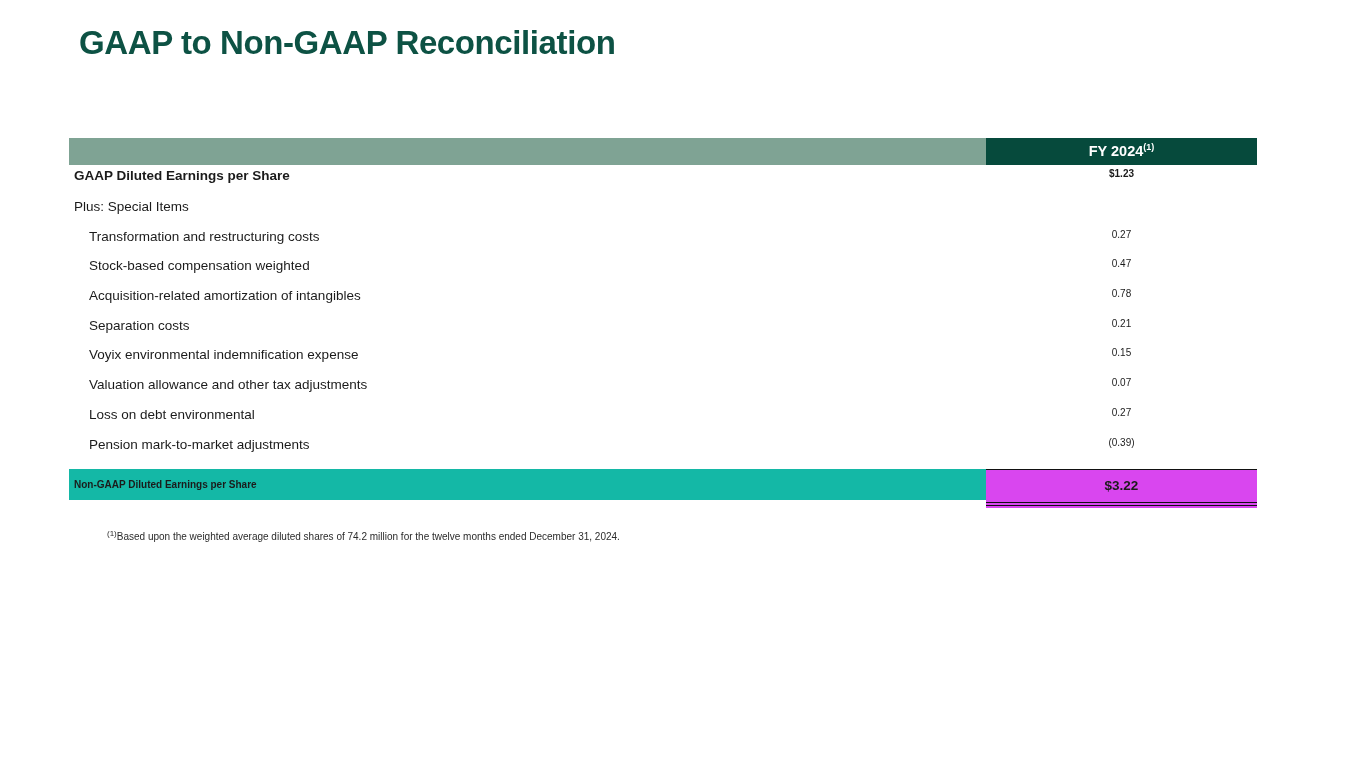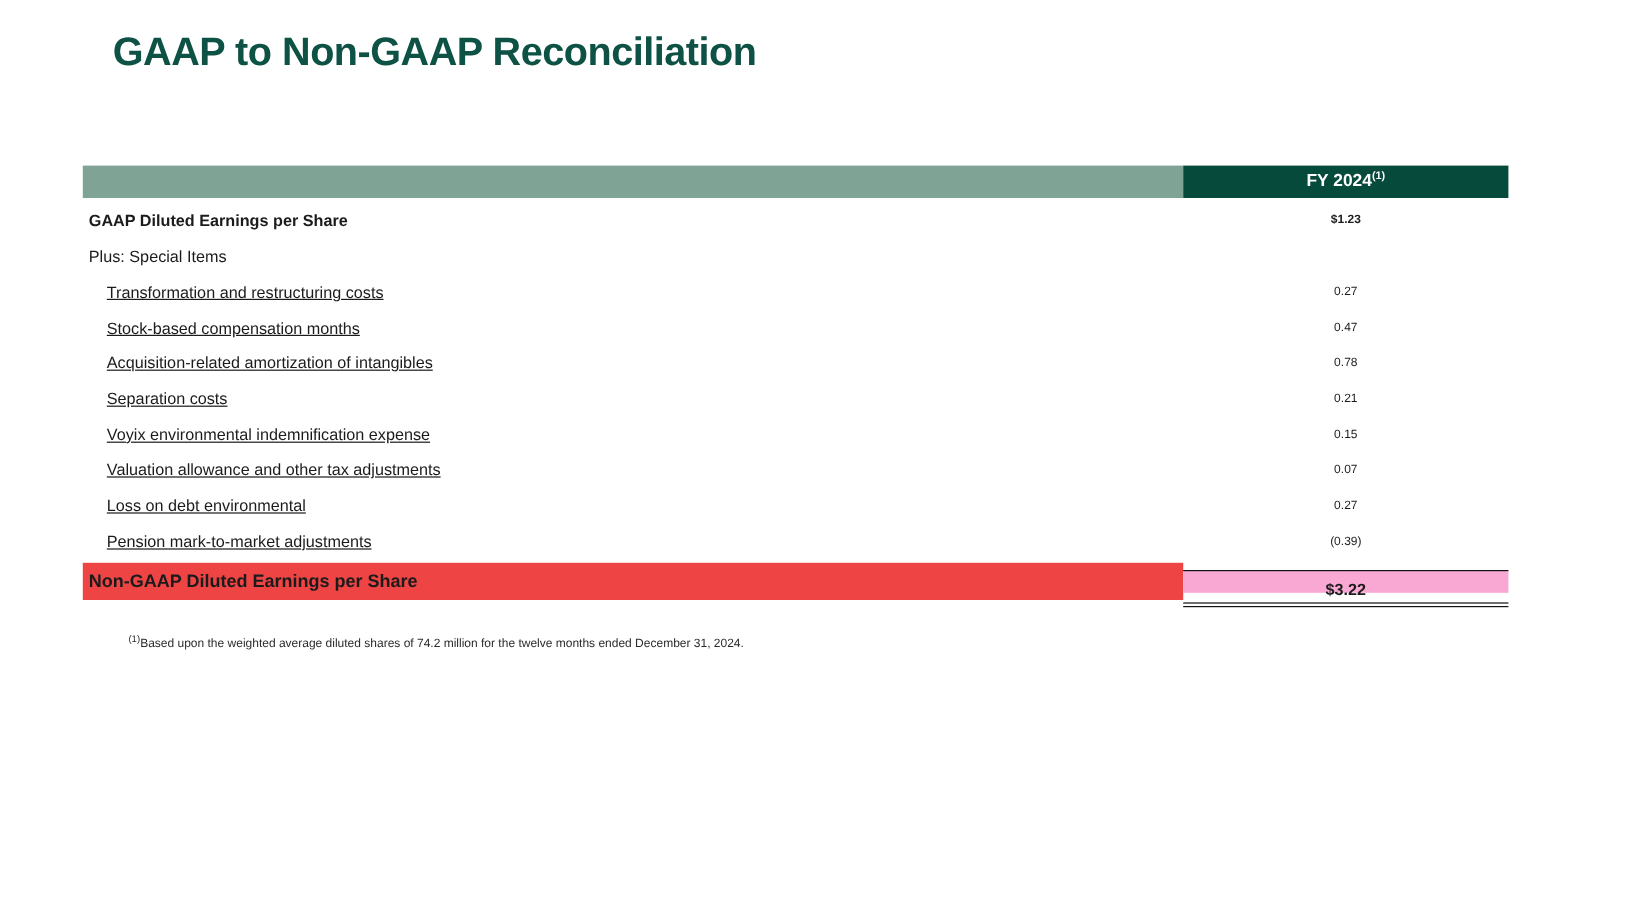--- a/index.html
+++ b/index.html
@@ -17,40 +17,39 @@
 
   .slide {
     position: relative;
     width: 1365px;
     height: 768px;
   }
 
   
   .slide-title {
     position: absolute;
-    left: 94px;
+    left: 79px;
     top: 24px;
     font-size: 33px;
     font-weight: bold;
     color: #0d5244;
     letter-spacing: -0.4px;
     white-space: nowrap;
   }
 
   
   .recon-table {
     position: absolute;
     left: 69px;
     top: 138px;
     width: 1188px;
   }
 
   .rt-row {
     display: flex;
-    align-items: center;
     width: 100%;
   }
 
   .rt-label {
     flex: 1 1 auto;
     min-width: 0;
     font-size: 13.5px;
     color: #1b1b1b;
     padding-left: 5px;
     box-sizing: border-box;
@@ -94,39 +93,38 @@
   .rt-body .rt-row.first-row {
     height: 31px;
     padding-top: 3px;
   }
   .rt-strong .rt-label,
   .rt-strong .rt-value {
     font-weight: bold;
   }
   .rt-indent .rt-label {
     padding-left: 20px;
-    text-decoration: underline;
   }
 
   
   .rt-total {
     height: 31px;
     margin-top: 3px;
     position: relative;
   }
   .rt-total .rt-label {
-    background: #ef4444;
+    background: #14b8a6;
     height: 31px;
     line-height: 31px;
     font-weight: bold;
-    font-size: 15px;
+    font-size: 10px;
   }
   .rt-total .rt-value {
-    background: #f9a8d4;
-    height: 19px;
+    background: #d946ef;
+    height: 39px;
     line-height: 31px;
     font-weight: bold;
     font-size: 13.5px;
     border-top: 1.5px solid #111111;
     box-sizing: border-box;
   }
   
   .rt-underline {
     position: absolute;
     left: 917px;
@@ -177,21 +175,21 @@
         </div>
         <div class="rt-row">
           <div class="rt-label">Plus: Special Items</div>
           <div class="rt-value"></div>
         </div>
         <div class="rt-row rt-indent">
           <div class="rt-label">Transformation and restructuring costs</div>
           <div class="rt-value">0.27</div>
         </div>
         <div class="rt-row rt-indent">
-          <div class="rt-label">Stock-based compensation months</div>
+          <div class="rt-label">Stock-based compensation weighted</div>
           <div class="rt-value">0.47</div>
         </div>
         <div class="rt-row rt-indent">
           <div class="rt-label">Acquisition-related amortization of intangibles</div>
           <div class="rt-value">0.78</div>
         </div>
         <div class="rt-row rt-indent">
           <div class="rt-label">Separation costs</div>
           <div class="rt-value">0.21</div>
         </div>

